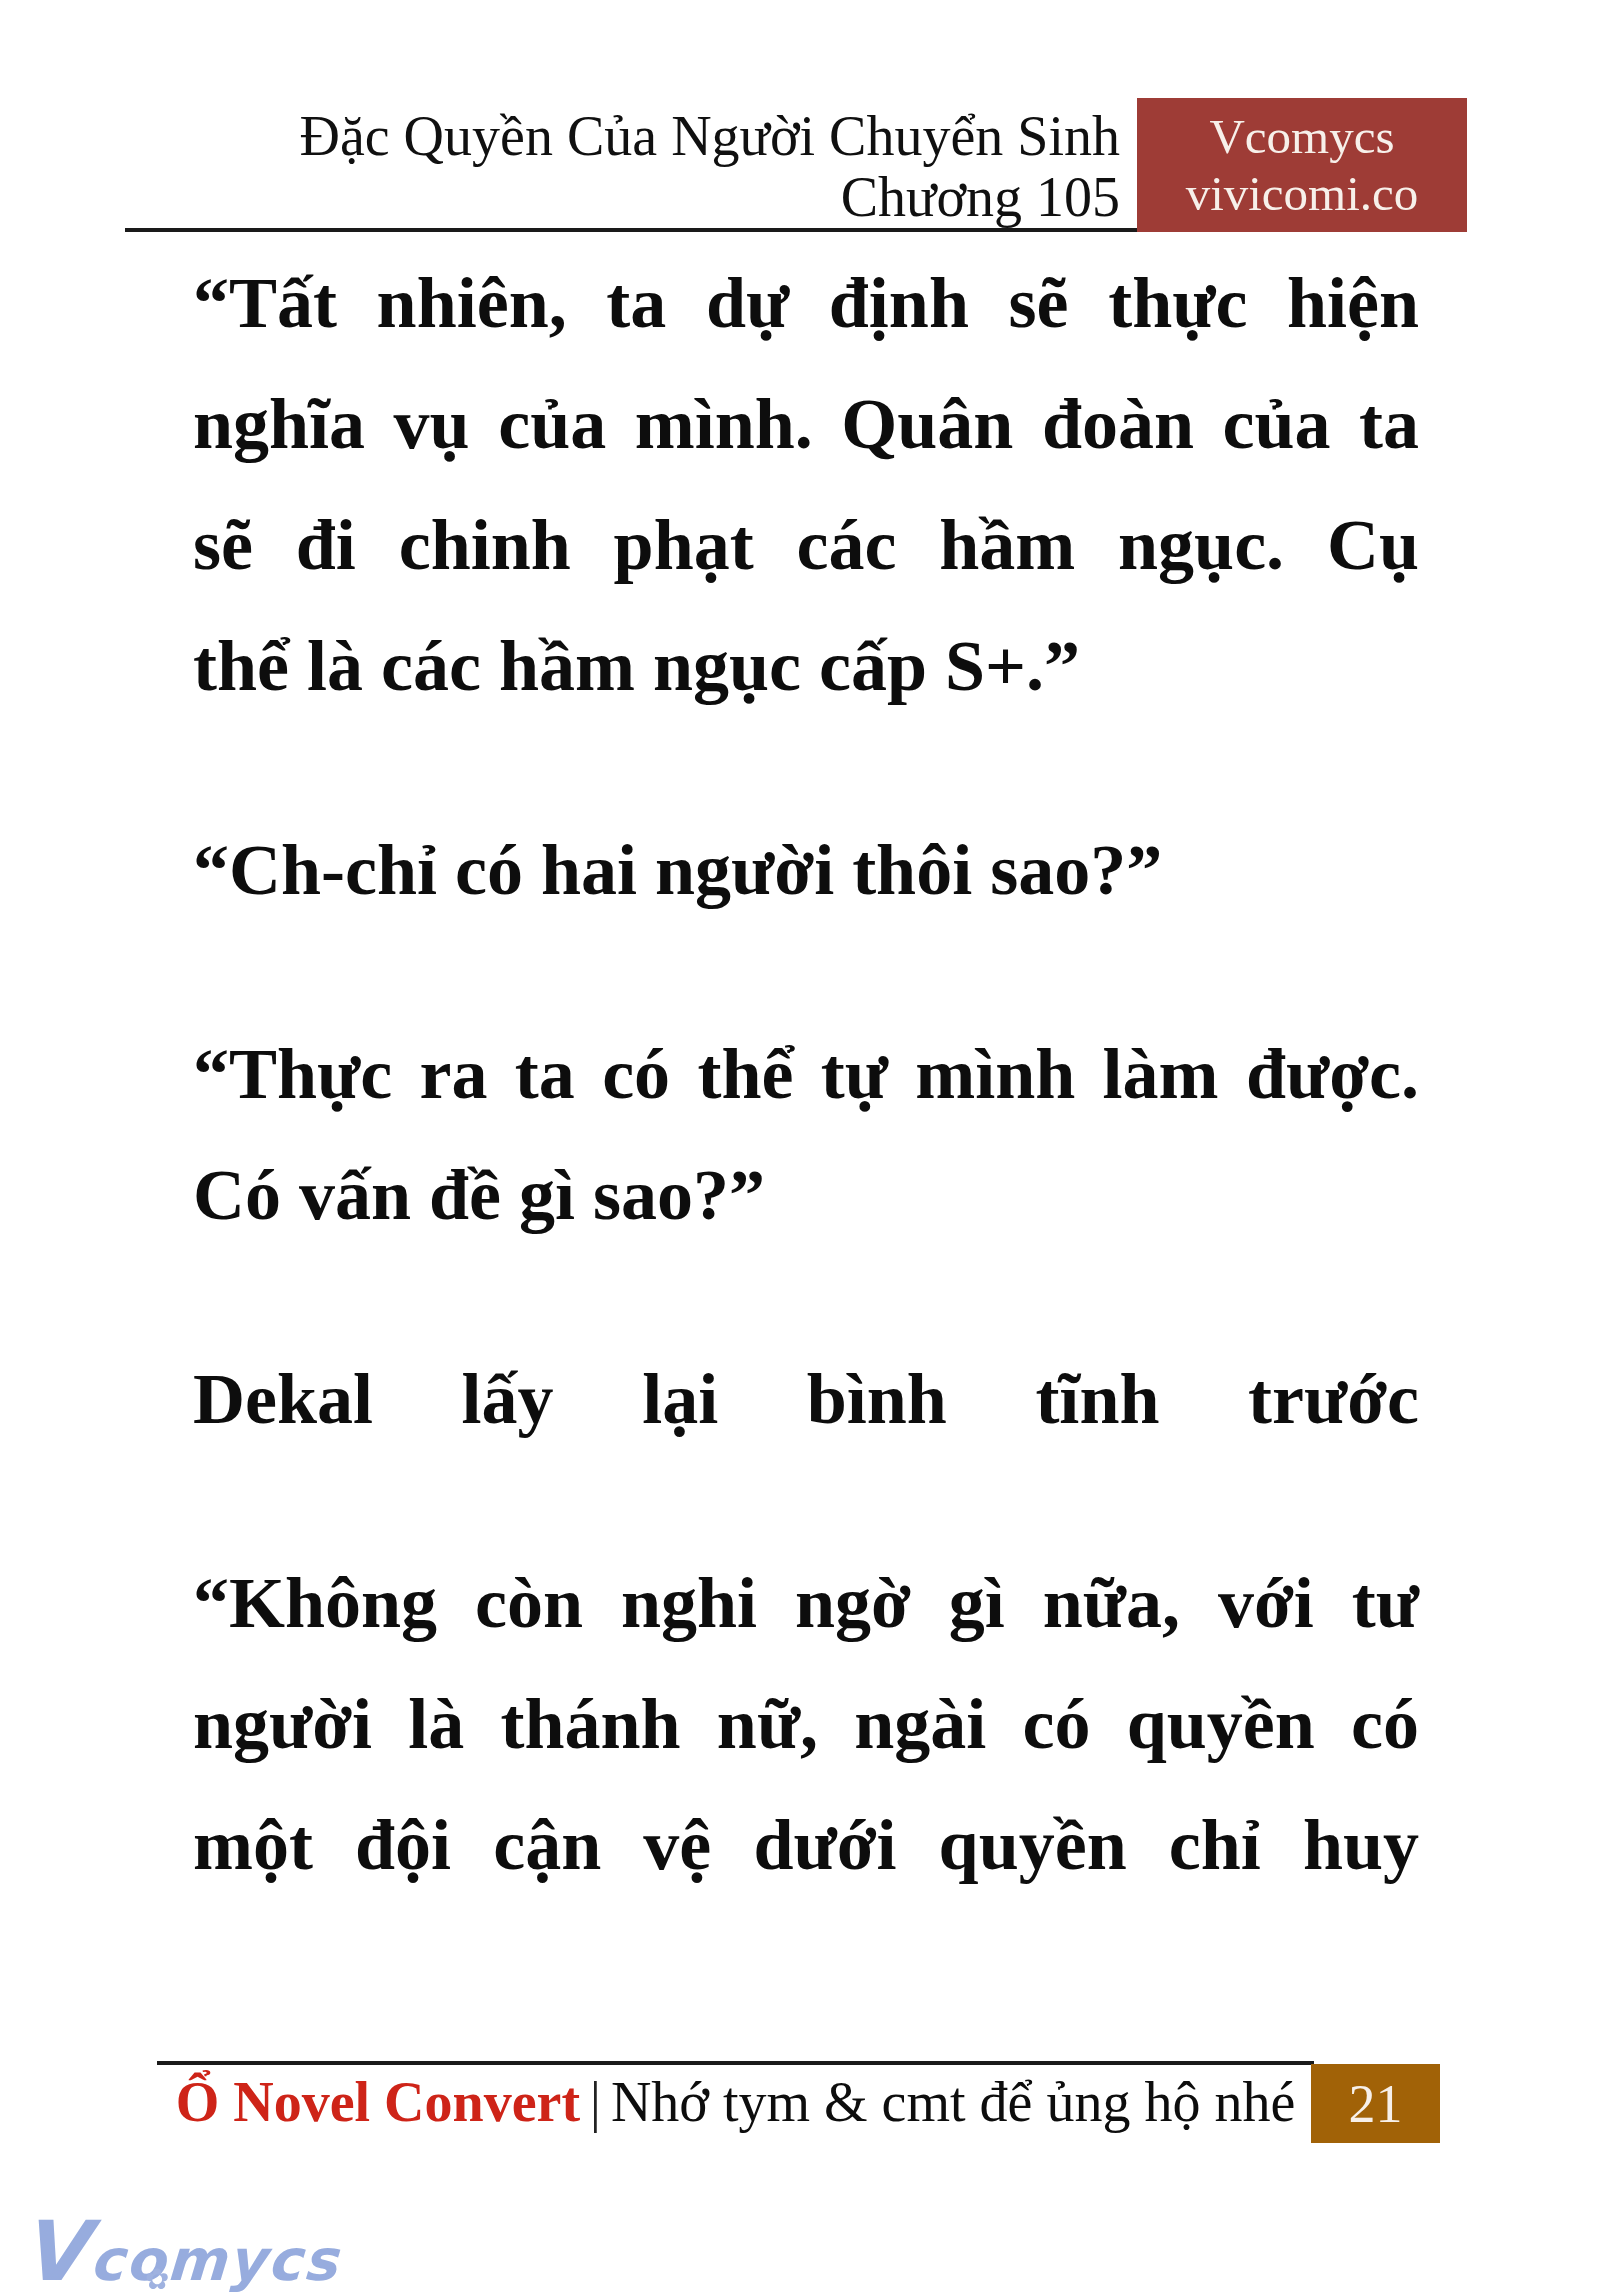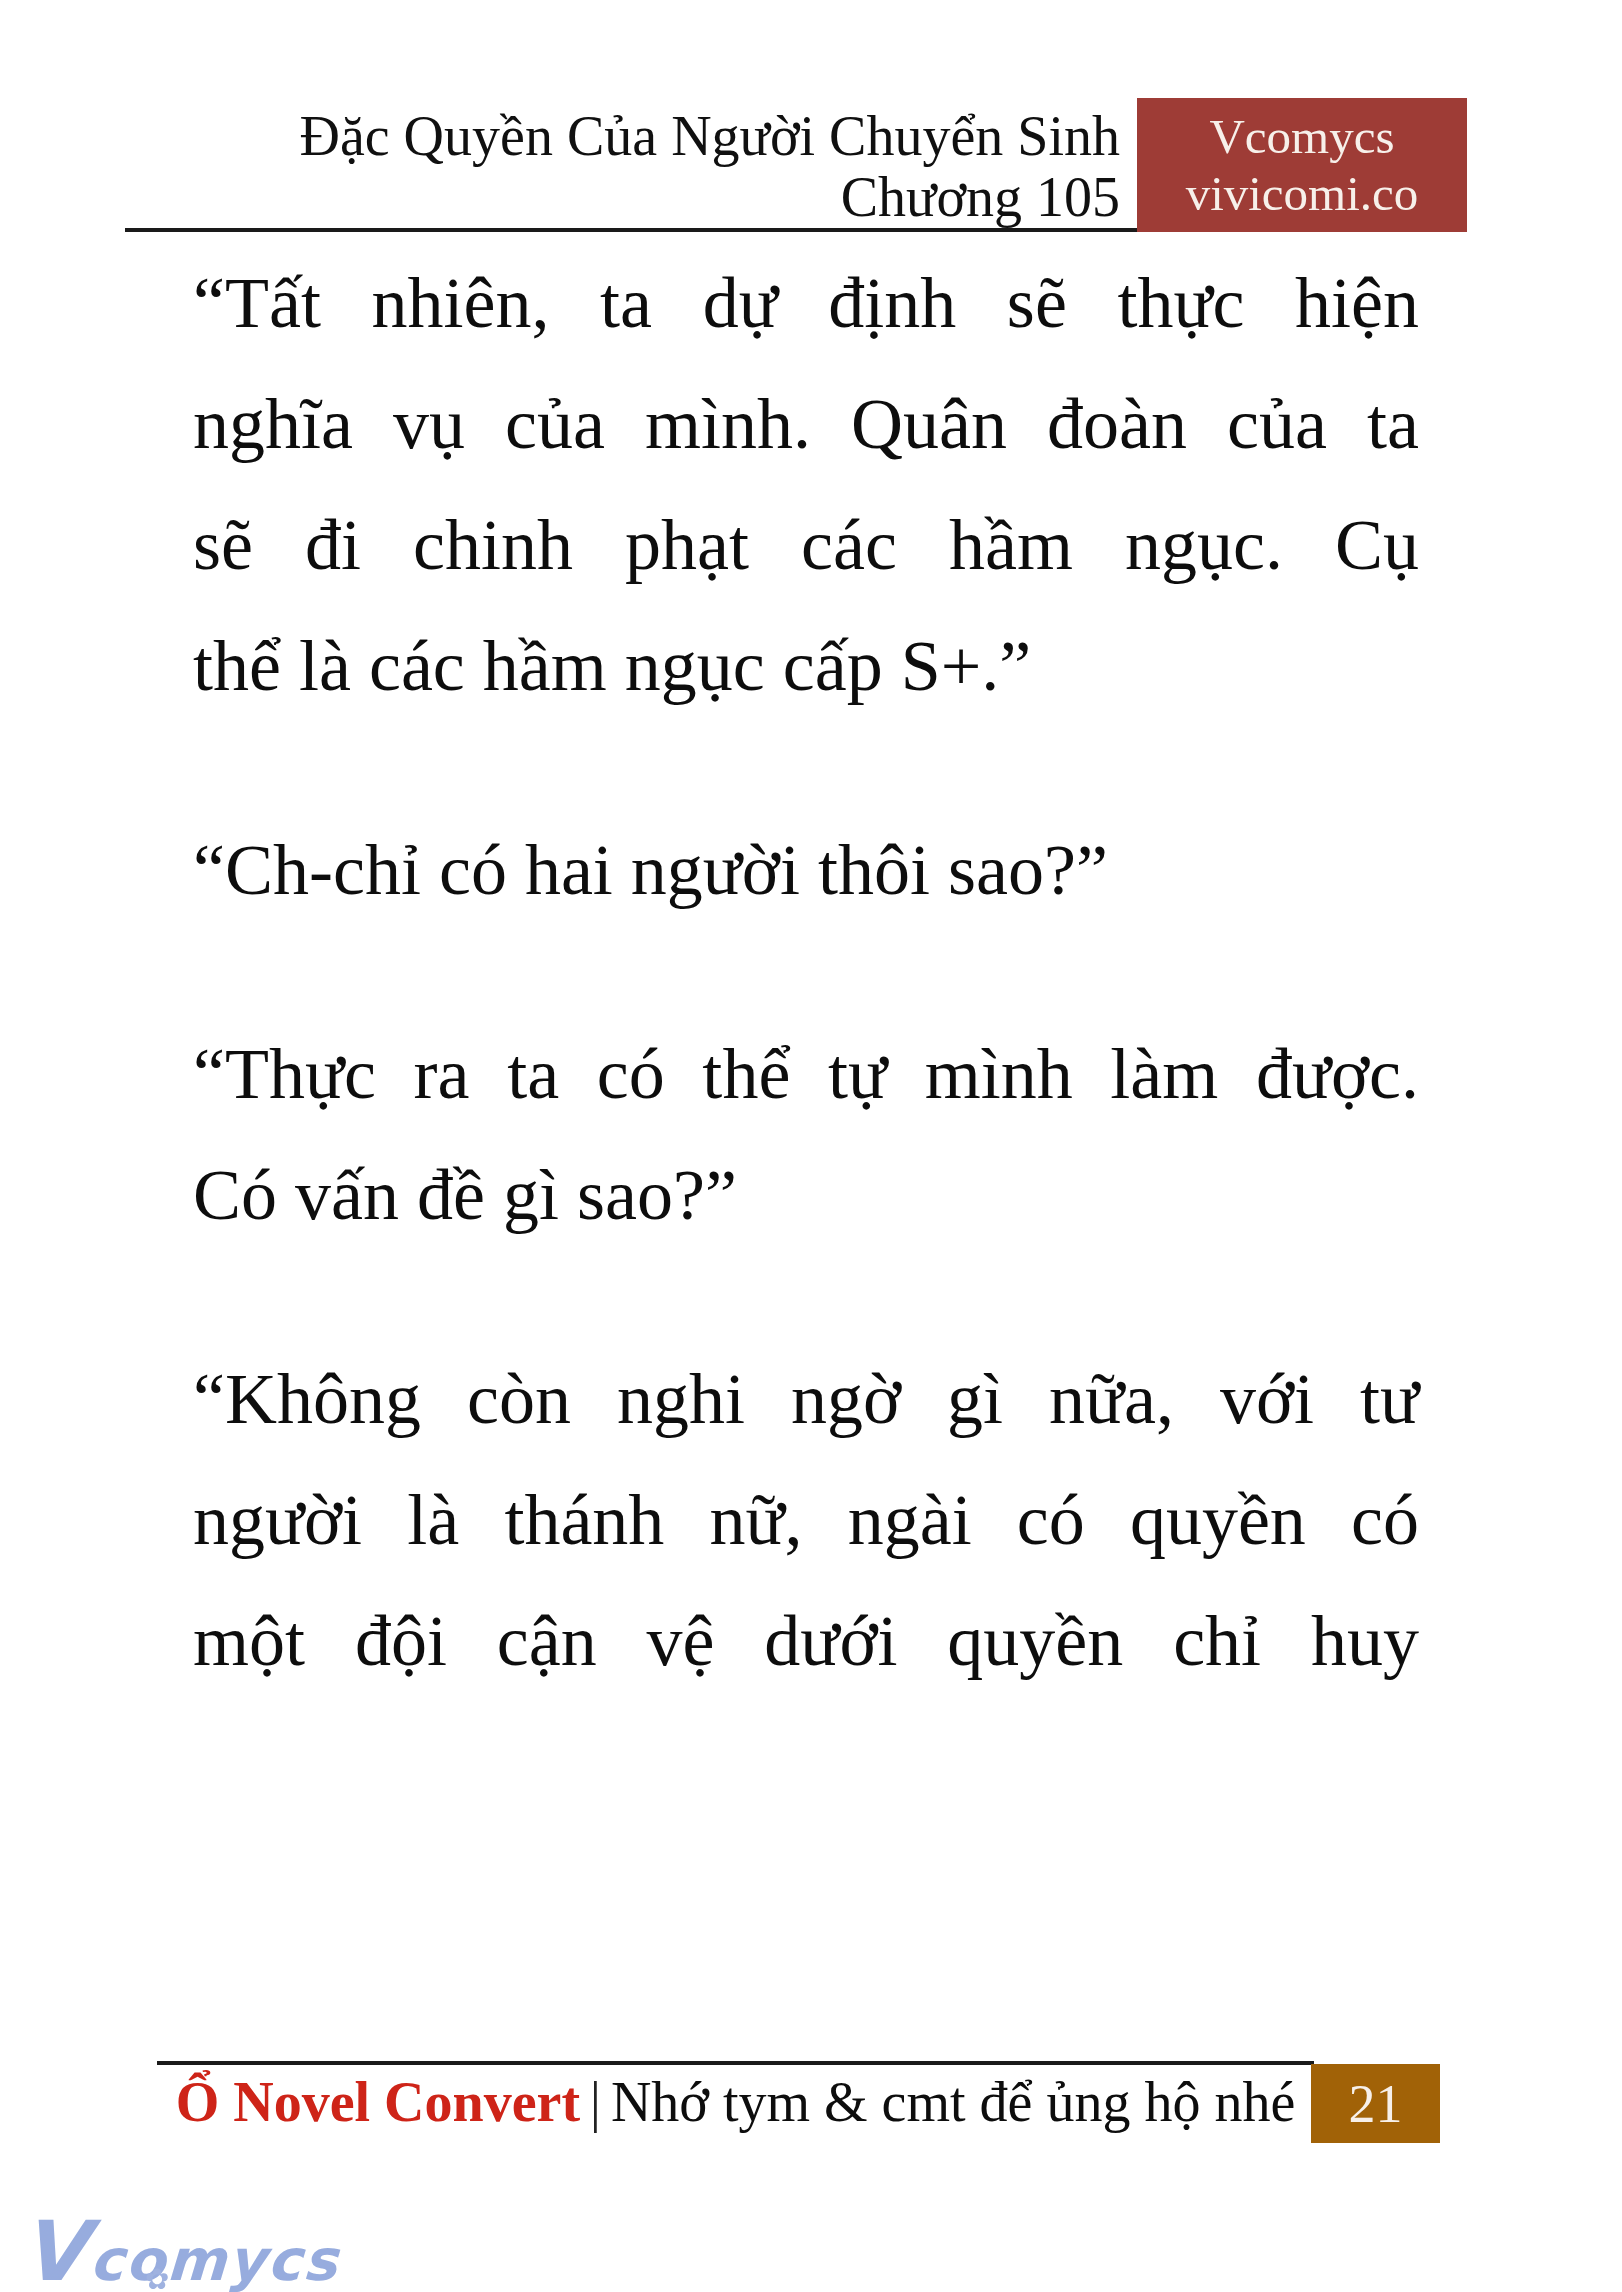--- a/index.html
+++ b/index.html
@@ -55,21 +55,21 @@
   
   .body-text {
     position: absolute;
     top: 243px;
     left: 193px;
     width: 1226px;
     font-size: 72px;
     line-height: 121px;
     color: #0d0d0d;
   }
-  .paragraph { margin-bottom: 83px; }
+  .paragraph { margin-bottom: 83px; font-weight: bold; }
   .bline {
     text-align: justify;
     text-align-last: justify;
     -moz-text-align-last: justify;
   }
   .bline.last {
     text-align: left;
     text-align-last: left;
     -moz-text-align-last: left;
   }
@@ -157,20 +157,21 @@
       <div class="bline last">thể là các hầm ngục cấp S+.”</div>
     </div>
     <div class="paragraph">
       <div class="bline last">“Ch-chỉ có hai người thôi sao?”</div>
     </div>
     <div class="paragraph">
       <div class="bline">“Thực ra ta có thể tự mình làm được.</div>
       <div class="bline last">Có vấn đề gì sao?”</div>
     </div>
     <div class="paragraph">
+      <div class="bline">Dekal lấy lại bình tĩnh trước</div>
     </div>
     <div class="paragraph">
       <div class="bline">“Không còn nghi ngờ gì nữa, với tư</div>
       <div class="bline">người là thánh nữ, ngài có quyền có</div>
       <div class="bline">một đội cận vệ dưới quyền chỉ huy</div>
     </div>
   </div>
 
   <div class="footer-rule"></div>
   <div class="footer-text">

